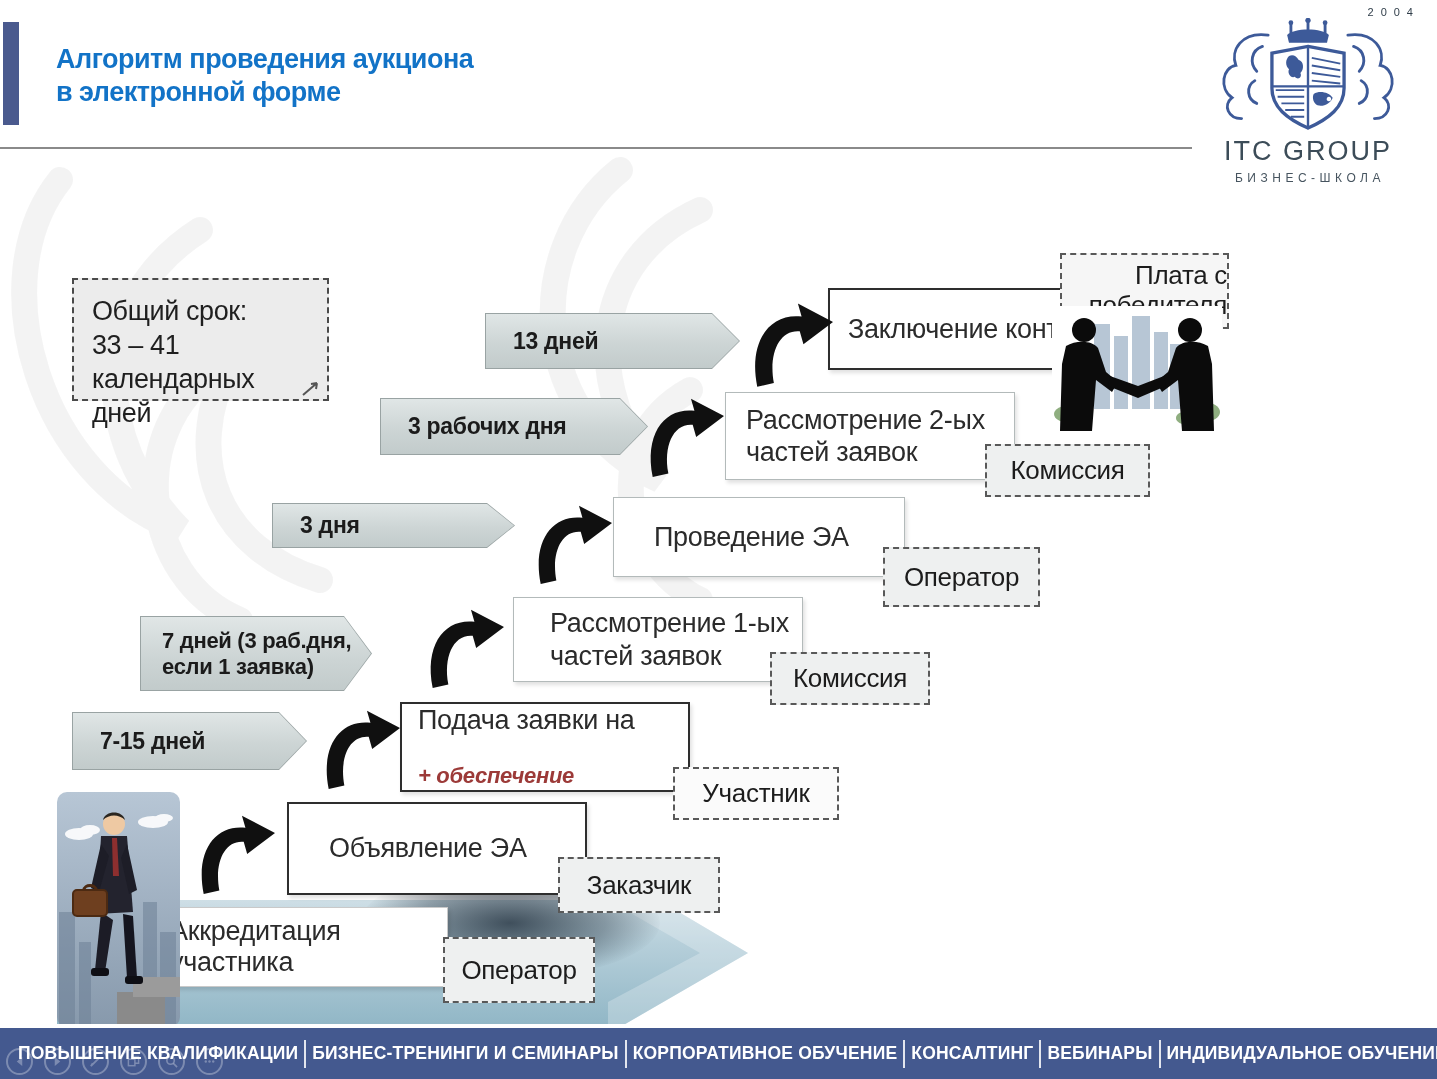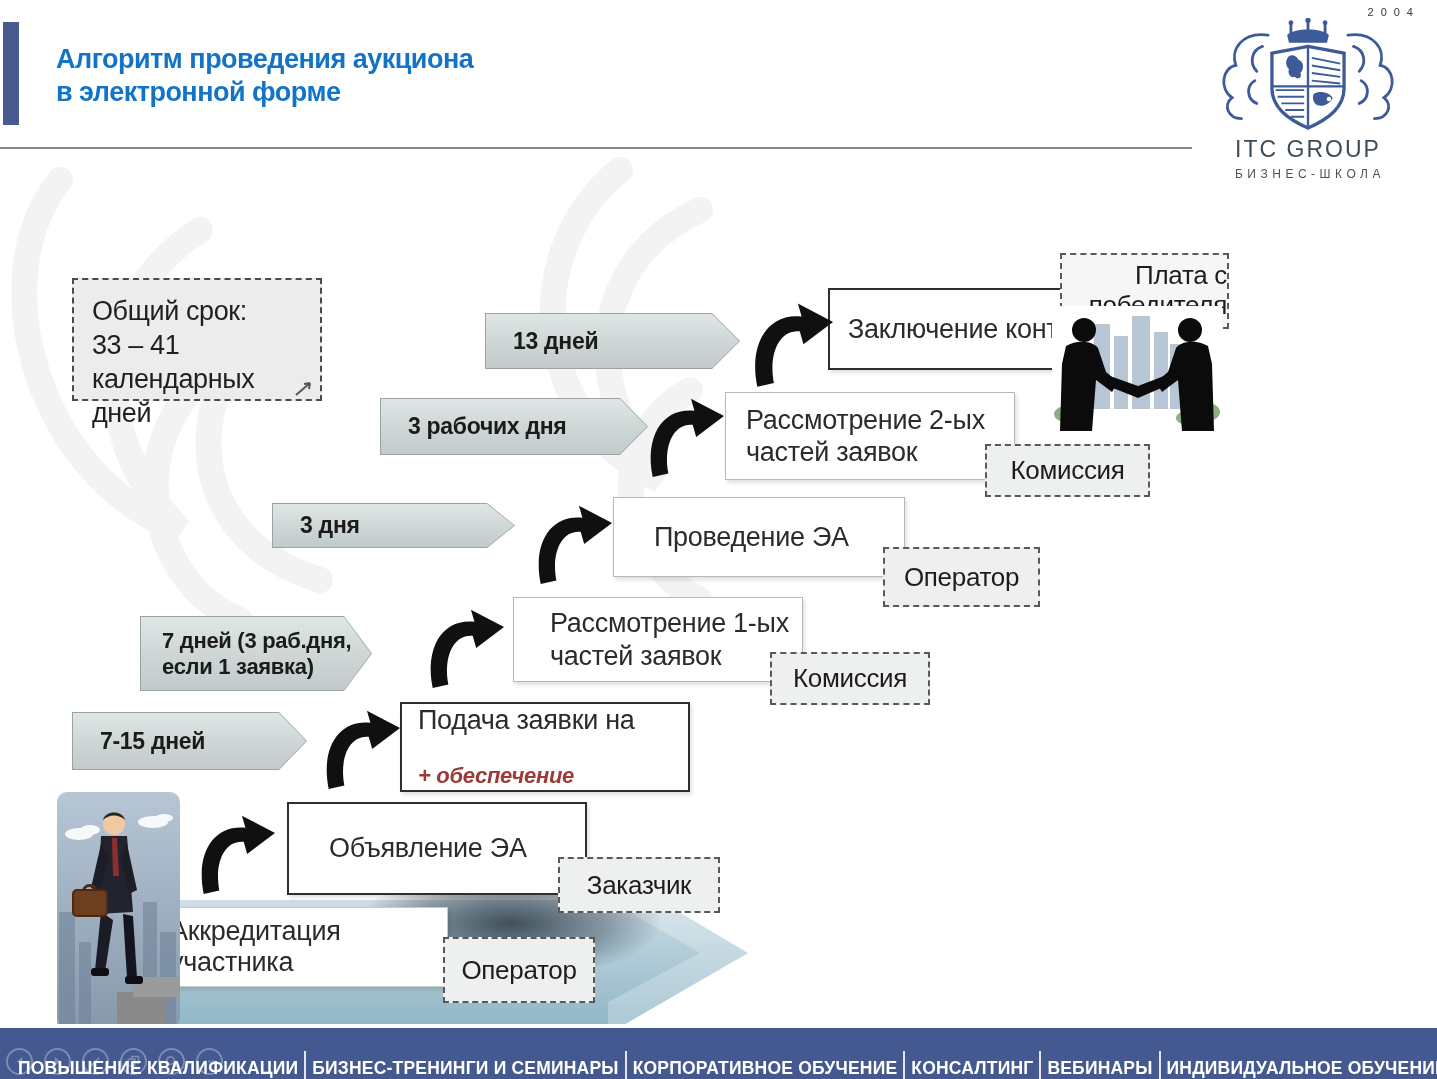--- a/index.html
+++ b/index.html
@@ -7,21 +7,21 @@
          font-family:"Liberation Sans",sans-serif;}
 
   
   .accent-bar{position:absolute;left:3px;top:22px;width:16px;height:103px;background:#4a5a8e;}
   .title{position:absolute;left:56px;top:16px;width:1000px;font-size:27px;font-weight:bold;
          color:#1273c7;line-height:1.22;letter-spacing:-0.5px;margin-top:27px;}
   .divider{position:absolute;left:0;top:147px;width:1192px;height:2px;background:#8a8a8a;}
 
   .logo{position:absolute;left:1196px;top:6px;width:224px;height:192px;text-align:center;}
   .logo-year{font-size:11px;letter-spacing:7px;color:#2f3d49;padding-left:7px;text-align:right;}
-  .logo-name{font-size:23px;color:#3c4c58;letter-spacing:2px;margin-top:2px;}
+  .logo-name{font-size:27px;color:#3c4c58;letter-spacing:2px;margin-top:2px;}
   .logo-tagline{font-size:12px;letter-spacing:4.5px;color:#46545f;margin-top:4px;padding-left:4px;}
 
   
   .watermark{position:absolute;left:0;top:60px;width:900px;height:700px;opacity:0.05;pointer-events:none;}
 
   
   .diagram{position:absolute;inset:0;}
   .swoosh{position:absolute;left:0;top:0;pointer-events:none;}
   .sphere{position:absolute;left:360px;top:868px;width:300px;height:110px;border-radius:50%;
           background:radial-gradient(ellipse at center,rgba(20,34,48,.75) 0%,rgba(20,34,48,.35) 45%,rgba(20,34,48,0) 72%);}
@@ -36,33 +36,33 @@
   .rolebox.left-align{align-items:flex-end;padding-left:12px;}
 
   .banner{position:absolute;clip-path:polygon(0 0,calc(100% - 28px) 0,100% 50%,calc(100% - 28px) 100%,0 100%);
           background:#99a3a3;}
   .banner-in{position:absolute;inset:1px;clip-path:polygon(0 0,calc(100% - 27px) 0,100% 50%,calc(100% - 27px) 100%,0 100%);
           background:linear-gradient(180deg,#e0e6e6 0%,#cdd5d5 55%,#c2cbcb 100%);}
   .banner-label{position:relative;z-index:2;display:block;font-weight:bold;font-size:23px;color:#1b1b1b;
           padding:0 0 0 28px;letter-spacing:-0.3px;}
 
   .note{position:absolute;left:72px;top:278px;width:228px;height:95px;background:#ececec;
-        border:2px dashed #4a4a4a;padding:14px 0 10px 18px;font-size:27px;line-height:1.26;
+        border:2px dashed #4a4a4a;padding:14px 7px 10px 18px;font-size:27px;line-height:1.26;
         color:#1f1f1f;letter-spacing:-0.4px;}
   .note-corner{position:absolute;right:4px;bottom:2px;}
 
   .conn{position:absolute;background:#333;}
 
   .small-in{font-size:19px;letter-spacing:-0.2px;}
   .extra-line{font-size:22px;font-weight:bold;font-style:italic;color:#9c3a38;margin-top:4px;}
 
   
   .footer-hairline{position:absolute;left:0;top:1024px;width:1437px;height:4px;background:#ffffff;}
   .footer{position:absolute;left:0;top:1028px;width:1437px;height:51px;background:#44598f;
-          display:flex;align-items:flex-end;justify-content:space-between;padding:0 18px;box-sizing:border-box;}
+          display:flex;align-items:center;justify-content:space-between;padding:0 18px;box-sizing:border-box;}
   .footer-item{color:#ffffff;font-weight:bold;font-size:17.5px;letter-spacing:0.2px;white-space:nowrap;}
   .fsep{width:2px;height:28px;background:rgba(255,255,255,0.85);flex:0 0 auto;margin:0 6px;}
 
   .controls{position:absolute;left:6px;top:1048px;display:flex;gap:11px;z-index:5;}
   .ctrl{width:27px;height:27px;border-radius:50%;border:2px solid rgba(255,255,255,0.30);
         display:flex;align-items:center;justify-content:center;box-sizing:border-box;}
   .ctrl svg{opacity:0.55;}
 </style>
 </head>
 <body>
@@ -193,20 +193,23 @@
 
     <div class="stepbox" style="left:155px;top:907px;width:293px;height:80px;padding-left:14px;box-sizing:border-box;border:1px solid #c9c9c9;">
       <span>Аккредитация участника</span>
     </div>
 
     <div class="rolebox" style="left:443px;top:937px;width:148px;height:62px;">
       <span>Оператор</span>
     </div>
     <div class="rolebox" style="left:558px;top:857px;width:158px;height:52px;">
       <span>Заказчик</span>
+    </div>
+    <div class="rolebox" style="left:673px;top:767px;width:162px;height:49px;background:#fbfbfb;">
+      <span>Участник</span>
     </div>
     <div class="rolebox" style="left:770px;top:652px;width:156px;height:49px;">
       <span>Комиссия</span>
     </div>
     <div class="rolebox" style="left:883px;top:547px;width:153px;height:56px;">
       <span>Оператор</span>
     </div>
     <div class="rolebox" style="left:985px;top:444px;width:161px;height:49px;">
       <span>Комиссия</span>
     </div>

